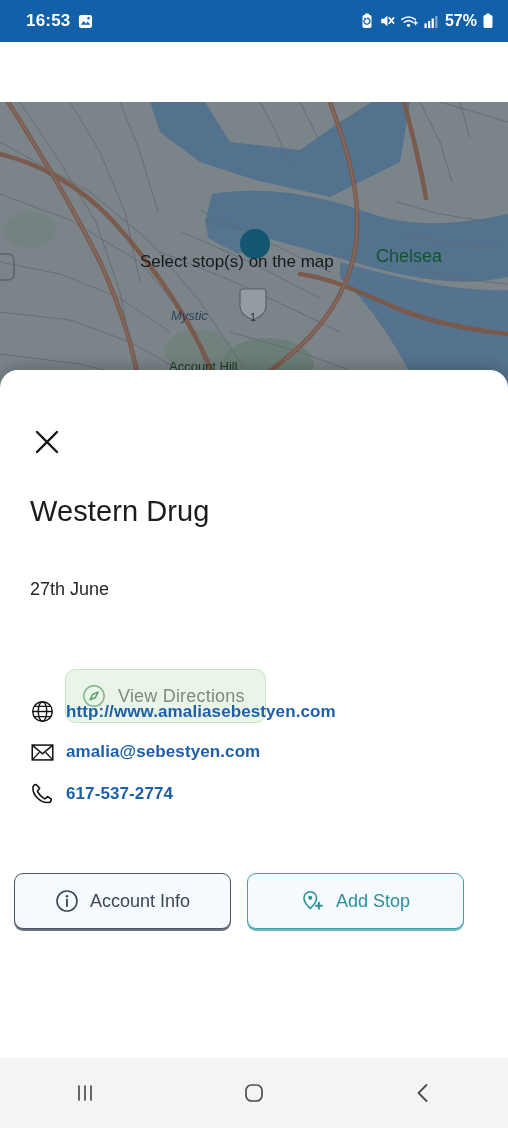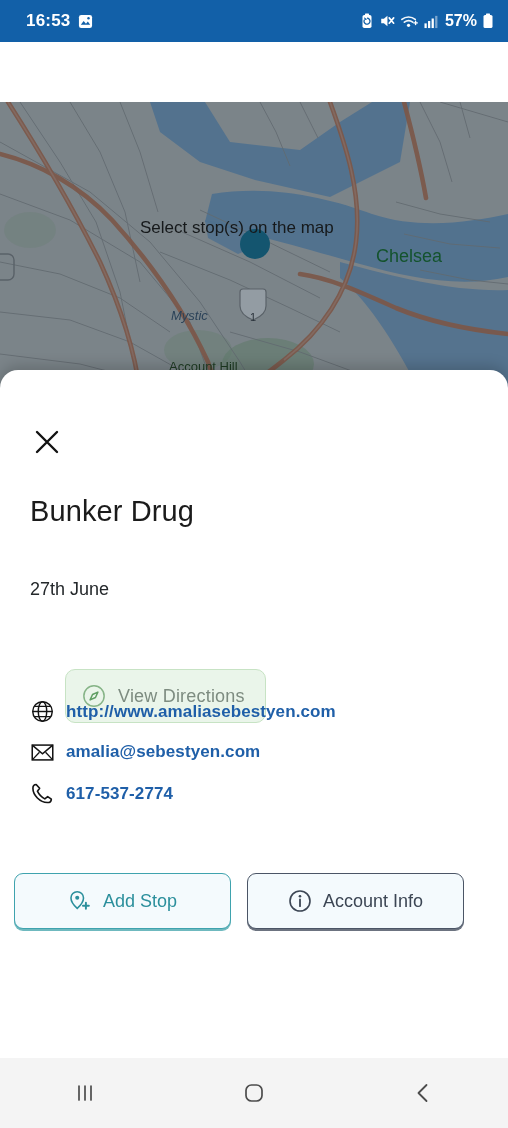--- a/index.html
+++ b/index.html
@@ -62,21 +62,21 @@
     background: rgba(16,38,63,0.42);
     pointer-events: none;
   }
   .map-label {
     position: absolute;
     color: #15181a;
     font-size: 17px;
     white-space: nowrap;
     z-index: 14;
   }
-  .lbl-select { left: 140px; top: 116px; font-size: 17px; color:#16191b; }
+  .lbl-select { left: 140px; top: 150px; font-size: 17px; color:#16191b; }
   .lbl-chelsea { left: 376px; top: 144px; font-size: 18px; color:#14532d;}
   .lbl-mystic {
     left: 171px; top: 206px; font-size: 13px;
     font-style: italic; color: #2b4258;
   }
   .lbl-bunker { left: 169px; top: 257px; font-size: 13px; color: #1d3a22; }
   .map-marker {
     position: absolute; border-radius: 50%;
     background: #14556f;
     z-index: 13;
@@ -312,21 +312,21 @@
   </div>
 
   <div class="sheet">
 
     <div class="close-btn">
       <svg width="26" height="26" viewBox="0 0 26 26">
         <path d="M3 3 L23 23 M23 3 L3 23" stroke="#121212" stroke-width="2.4" stroke-linecap="round"></path>
       </svg>
     </div>
 
-    <div class="biz-name">Bunker Drug</div>
+    <div class="biz-name">Western Drug</div>
     <div class="biz-date">27th June</div>
 
 
     <div class="directions-btn">
       <span class="row-icon">
         <svg width="26" height="26" viewBox="0 0 26 26">
           <circle cx="13" cy="13" r="11" fill="none" stroke="#86b487" stroke-width="1.6"></circle>
           <path d="M17.2 8.8 L14.6 14.6 L8.8 17.2 L11.4 11.4 Z" fill="none" stroke="#5f9e63" stroke-width="1.6" stroke-linejoin="round"></path>
         </svg>
       </span>
@@ -361,41 +361,41 @@
         <svg width="23" height="23" viewBox="0 0 24 24">
           <path d="M5.4 2.6 C3.4 2.6 2 4.3 2 6.6 C2 13.8 9.4 21.4 17 21.4
                    C19.4 21.4 21.2 19.9 21.2 17.9 L17.4 15.2 L14.4 17.6
                    C11.6 16.2 8.1 12.6 6.7 9.6 L9 6.6 Z" fill="none" stroke="#141414" stroke-width="1.7" stroke-linejoin="round"></path>
         </svg>
       </span>
       <span class="link-text">617-537-2774</span>
     </div>
 
     <div class="actions">
+      <div class="act-btn btn-info">
+        <span class="row-icon">
+          <svg width="24" height="24" viewBox="0 0 24 24">
+            <circle cx="12" cy="12" r="10" fill="none" stroke="#3c4654" stroke-width="1.6"></circle>
+            <circle cx="12" cy="7.2" r="1.3" fill="#3c4654"></circle>
+            <path d="M12 10.4 V17.2" stroke="#3c4654" stroke-width="1.8" stroke-linecap="round"></path>
+          </svg>
+        </span>
+        <span class="act-label">Account Info</span>
+      </div>
       <div class="act-btn btn-add">
         <span class="row-icon">
           <svg width="25" height="25" viewBox="0 0 26 26">
             <path d="M10 2.4 C6.2 2.4 3.2 5.4 3.2 9.1 C3.2 14.2 10 20.4 10 20.4
                      C10 20.4 16.8 14.2 16.8 9.1 C16.8 5.4 13.8 2.4 10 2.4 Z" fill="none" stroke="#2b8f9c" stroke-width="1.7"></path>
             <circle cx="10" cy="8.9" r="2.2" fill="#2b8f9c"></circle>
             <path d="M19.4 14.4 v6.4 M16.2 17.6 h6.4" stroke="#2b8f9c" stroke-width="2.1" stroke-linecap="round"></path>
           </svg>
         </span>
         <span class="act-label">Add Stop</span>
       </div>
-      <div class="act-btn btn-info">
-        <span class="row-icon">
-          <svg width="24" height="24" viewBox="0 0 24 24">
-            <circle cx="12" cy="12" r="10" fill="none" stroke="#3c4654" stroke-width="1.6"></circle>
-            <circle cx="12" cy="7.2" r="1.3" fill="#3c4654"></circle>
-            <path d="M12 10.4 V17.2" stroke="#3c4654" stroke-width="1.8" stroke-linecap="round"></path>
-          </svg>
-        </span>
-        <span class="act-label">Account Info</span>
-      </div>
     </div>
   </div>
 
   <div class="nav-bar">
     <div class="nav-btn">
       <svg width="26" height="26" viewBox="0 0 26 26">
         <path d="M7 6 V20 M13 6 V20 M19 6 V20" stroke="#4c4c4c" stroke-width="1.7" stroke-linecap="round"></path>
       </svg>
     </div>
     <div class="nav-btn">

